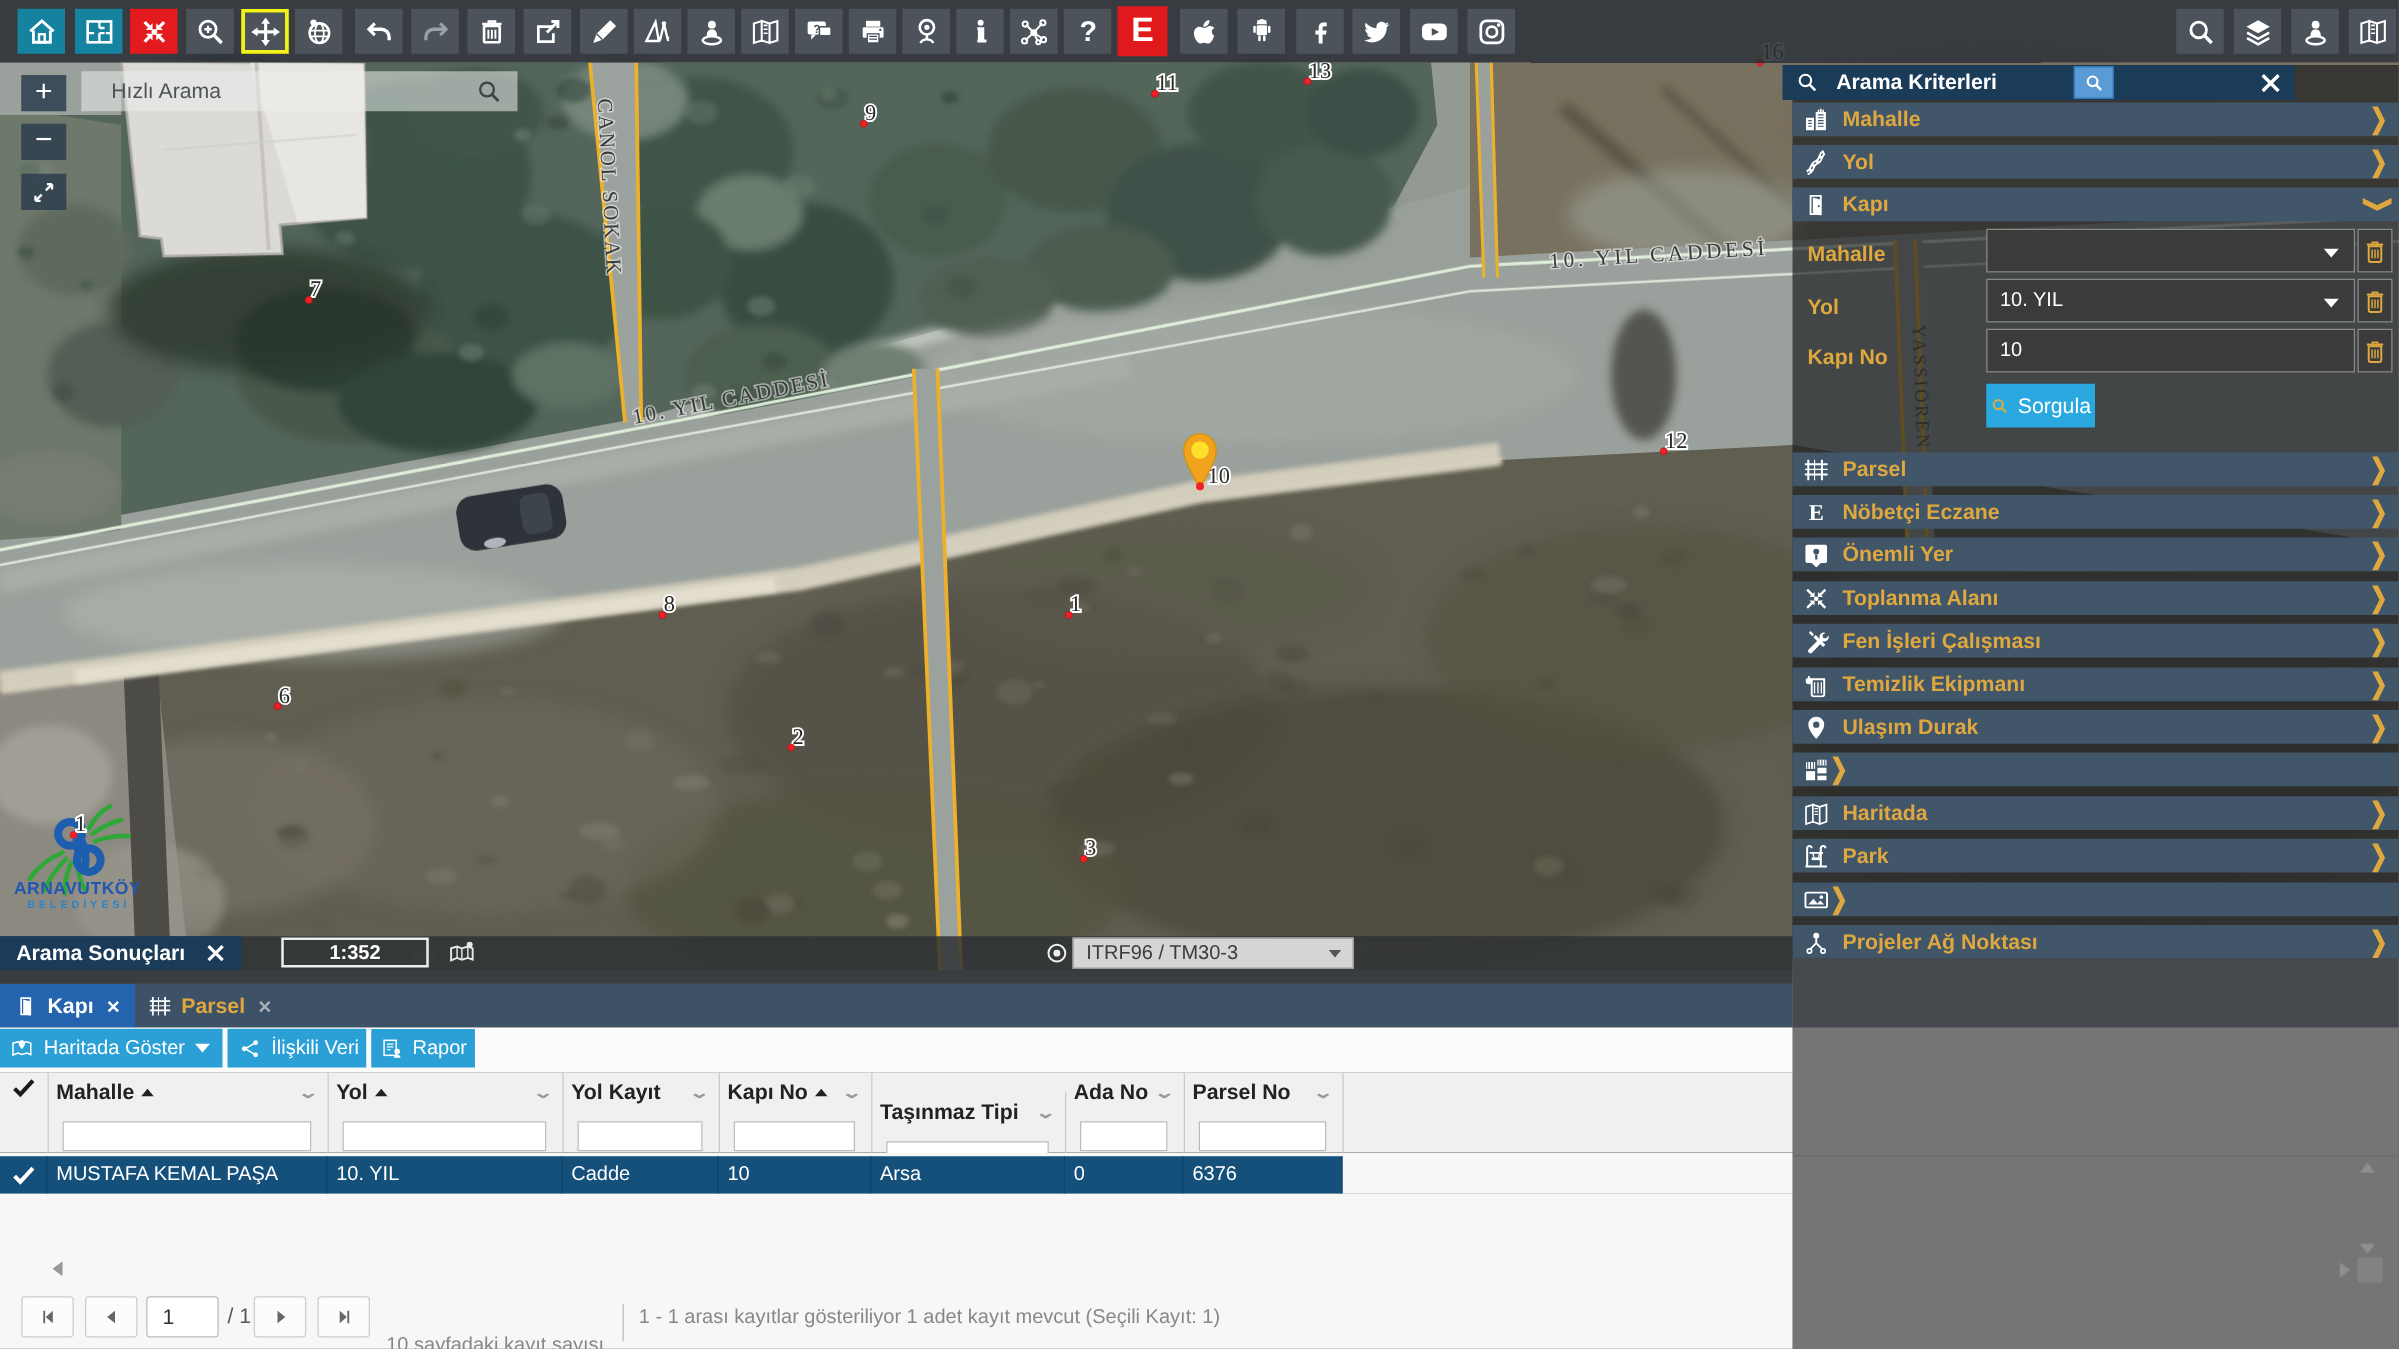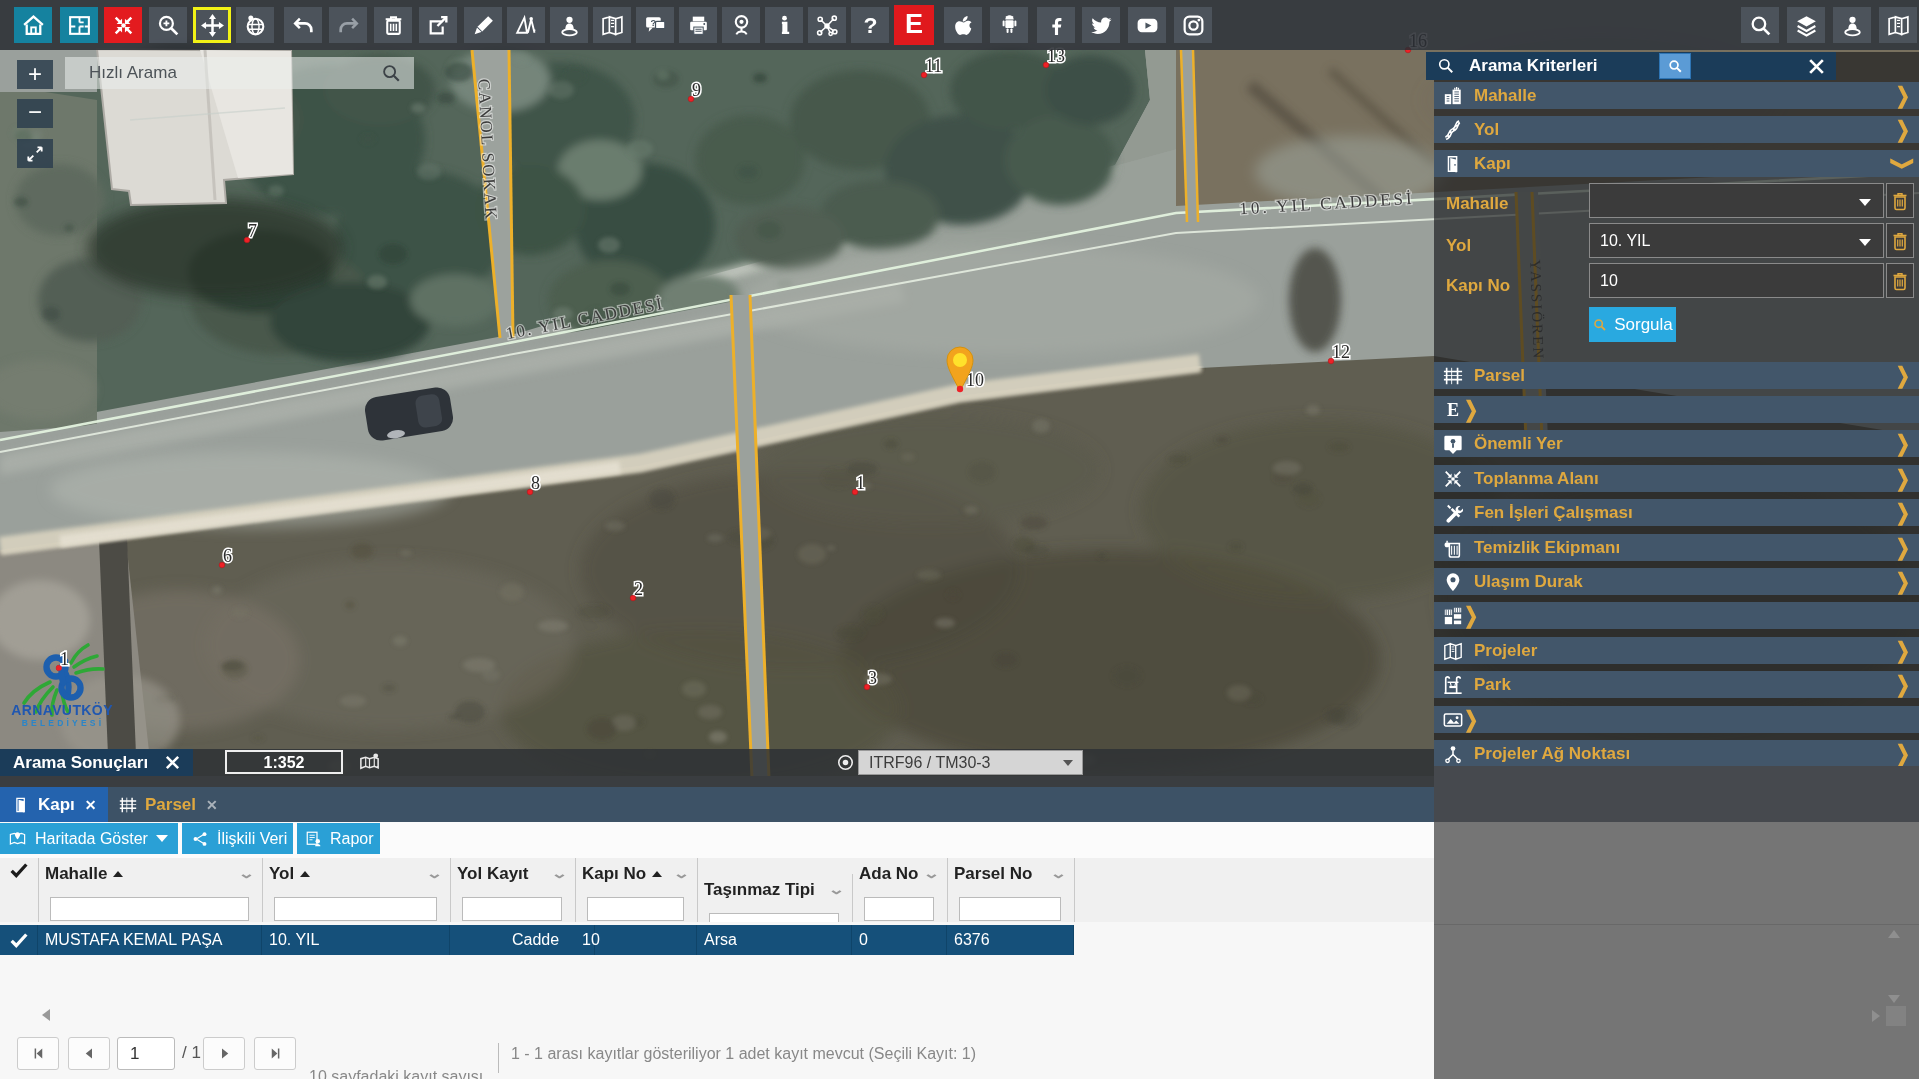--- a/index.html
+++ b/index.html
@@ -602,20 +602,21 @@
     </div>
     <div class="plabel">Parsel</div>
     <div class="chev" style="">❯</div>
   </div>
 <div class="prow" style="left:1434px;top:396px;">
     <div class="pic">
       <svg viewBox="0 0 22 22" style="width:20px;height:20px">
         <text x="11" y="18" font-size="20" font-weight="bold" fill="#fff" text-anchor="middle" font-family="Liberation Serif">E</text>
       </svg>
     </div>
+    <div class="plabel">Nöbetçi Eczane</div>
     <div class="chev" style="">❯</div>
   </div>
 <div class="prow" style="left:1434px;top:430px;">
     <div class="pic">
       <svg viewBox="0 0 22 22" style="width:20px;height:20px">
         <path d="M3 2h16a1.5 1.5 0 0 1 1.5 1.5v13A1.5 1.5 0 0 1 19 18h-4l-4 4-4-4H3a1.5 1.5 0 0 1-1.5-1.5v-13A1.5 1.5 0 0 1 3 2z" fill="#fff"></path>
         <circle cx="11" cy="8" r="2.6" fill="#42566a"></circle>
         <path d="M11 10.5v4.5" stroke="#42566a" stroke-width="2"></path>
       </svg>
     </div>
@@ -689,21 +690,21 @@
     </div>
     <div class="chev" style="">❯</div>
   </div>
 <div class="prow" style="left:1434px;top:637px;">
     <div class="pic">
       <svg viewBox="0 0 22 22" style="width:20px;height:20px">
         <path d="M2 5l6-2v15l-6 2zM8 3l6 2v15l-6-2zM14 5l6-2v15l-6 2z" fill="none" stroke="#fff" stroke-width="1.5"></path>
         <path d="M9.5 6.5h3M9.5 9h3M9.5 11.5h3" stroke="#fff" stroke-width="1"></path>
       </svg>
     </div>
-    <div class="plabel">Projeler</div>
+    <div class="plabel">Haritada</div>
     <div class="chev" style="">❯</div>
   </div>
 <div class="prow" style="left:1434px;top:671px;">
     <div class="pic">
       <svg viewBox="0 0 22 22" style="width:20px;height:20px">
         <path d="M3 20V4a2 2 0 0 1 4 0M15 20V4a2 2 0 0 1 4 0" stroke="#fff" stroke-width="1.8" fill="none"></path>
         <path d="M5 8h12" stroke="#fff" stroke-width="1.6"></path>
         <rect x="7" y="12" width="8" height="2.4" fill="#fff"></rect>
         <path d="M8 8l1 4M14 8l-1 4" stroke="#fff" stroke-width="1.2"></path>
         <path d="M1.5 20h19" stroke="#fff" stroke-width="1.8"></path>
@@ -892,21 +893,21 @@
     </div>
   </div>
 <div class="abs" style="left:8px;top:859px;"><svg viewBox="0 0 24 24" style="width:22px;height:22px">
       <path d="M4 13l5 5L20 6" stroke="#1c1c1c" stroke-width="3.6" fill="none"></path>
     </svg></div>
 <div class="abs" style="left:0;top:922px;width:1434px;height:33px;background:#f7f7f7;"></div>
 <div class="abs" style="left:0;top:925px;width:1074px;height:30px;background:#15507a;">
     <div class="dcell" style="left:0px;width:38px;"></div>
     <div class="dcell" style="left:38px;width:224px;">MUSTAFA KEMAL PAŞA</div>
     <div class="dcell" style="left:262px;width:188px;">10. YIL</div>
-    <div class="dcell" style="left:470px;width:125px;text-align:center;">Cadde</div>
+    <div class="dcell" style="left:450px;width:125px;">Cadde</div>
     <div class="dcell" style="left:575px;width:122px;">10</div>
     <div class="dcell" style="left:697px;width:155px;">Arsa</div>
     <div class="dcell" style="left:852px;width:95px;">0</div>
     <div class="dcell" style="left:947px;width:127px;">6376</div>
     <div style="position:absolute;left:8px;top:4px;"><svg viewBox="0 0 24 24" style="width:22px;height:22px">
         <path d="M4 13l5 5L20 6" stroke="#fff" stroke-width="3.6" fill="none"></path>
       </svg></div>
   </div>
 <div class="abs" style="left:0;top:955px;width:1434px;height:124px;background:#f7f7f7;"></div>
 <div class="abs" style="left:42px;top:1009px;width:0;height:0;border-top:6px solid transparent;border-bottom:6px solid transparent;border-right:8px solid #999;"></div>

